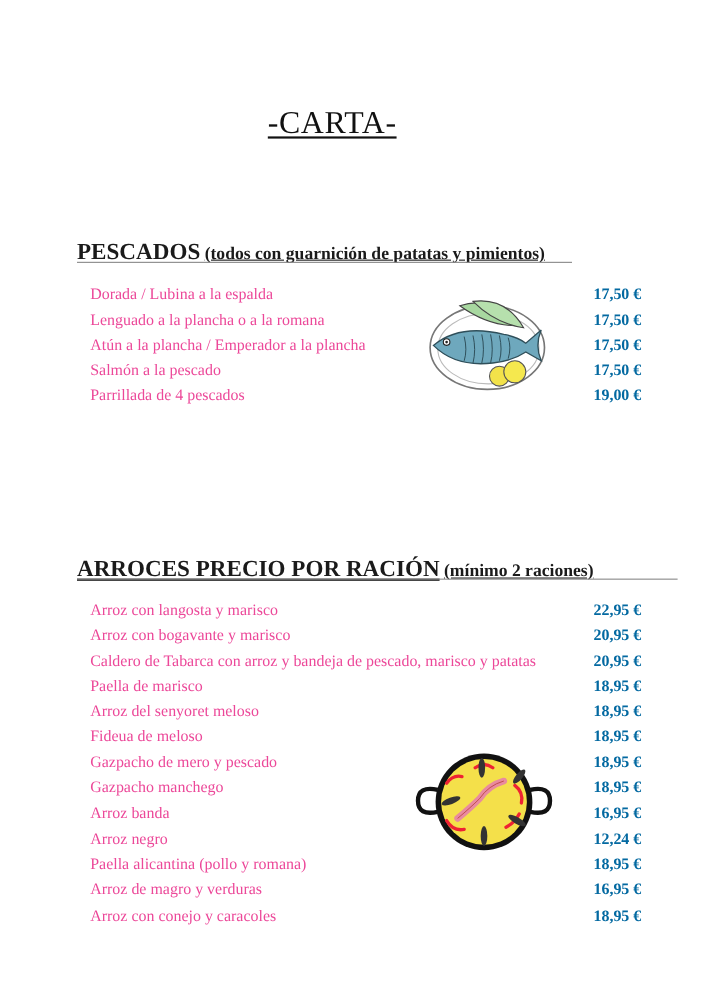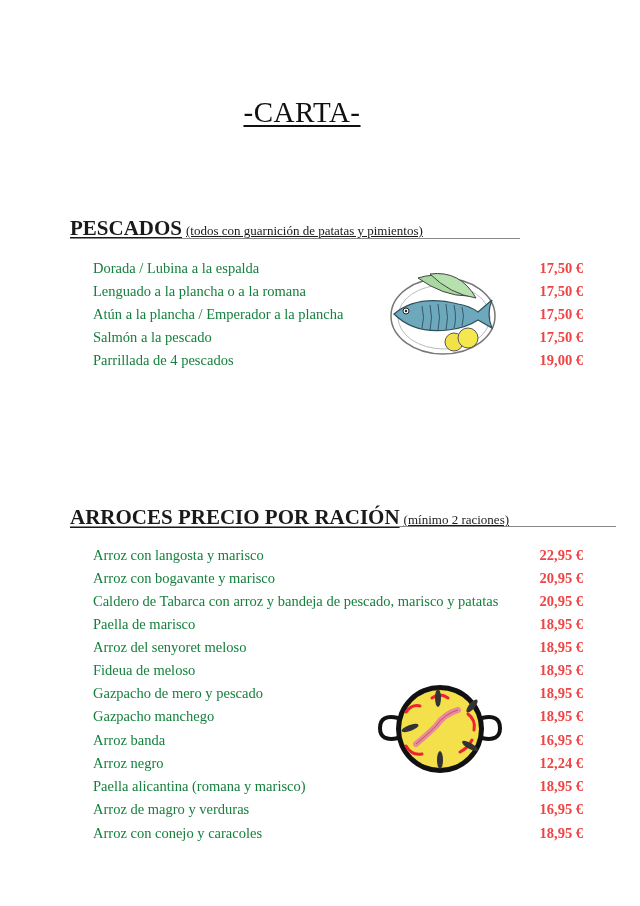--- a/index.html
+++ b/index.html
@@ -3,34 +3,34 @@
 <meta charset="utf-8">
 <style>
   html, body { margin: 0; padding: 0; background: #ffffff; }
   body { width: 640px; height: 906px; position: relative; overflow: hidden;
          font-family: "Liberation Serif", "DejaVu Serif", serif; color: #1a1a1a; }
   .title { position: absolute; left: 0; width: 604px; top: 96px; text-align: center;
            font-size: 29px; text-decoration: underline; text-decoration-thickness: 2px;
            text-underline-offset: 3px; letter-spacing: 0.5px; color: #111; }
   .section-head { position: absolute; left: 70px; white-space: nowrap; }
   .section-head .big { font-weight: bold; font-size: 21px; }
-  .section-head .small { font-weight: normal; font-size: 13px; }
+  .section-head .small { font-weight: bold; font-size: 16px; }
   .rule { position: absolute; height: 0; border-top: 1.5px solid #888; }
-  .item { position: absolute; left: 93px; font-size: 14.5px; white-space: nowrap; color: #15803d; }
-  .price { position: absolute; right: 57px; font-size: 14.5px; font-weight: bold; white-space: nowrap; color: #ef4444; }
+  .item { position: absolute; left: 82px; font-size: 14.5px; white-space: nowrap; color: #ec4899; }
+  .price { position: absolute; right: 57px; font-size: 14.5px; font-weight: bold; white-space: nowrap; color: #0369a1; }
   .fish-img { position: absolute; left: 388px; top: 266px; width: 110px; height: 92px; }
   .paella-img { position: absolute; left: 376px; top: 684px; width: 128px; height: 90px; }
 </style>
 </head>
 <body>
 
 <div class="title">-CARTA-</div>
 
 <div class="section-head" style="top:216px;">
-  <span class="big" style="text-decoration:underline;">PESCADOS</span>
+  <span class="big" style="">PESCADOS</span>
   <span class="small" style="text-decoration:underline;">(todos con guarnición de patatas y pimientos)</span>
 </div>
 <div class="rule" style="left:70px; width:450px; top:238px;"></div>
 
 <div class="item" style="top:260px;">Dorada / Lubina a la espalda</div>
 <div class="price" style="top:260px;">17,50 €</div>
 <div class="item" style="top:283px;">Lenguado a la  plancha o a la romana</div>
 <div class="price" style="top:283px;">17,50 €</div>
 <div class="item" style="top:306px;">Atún a la plancha / Emperador a la plancha</div>
 <div class="price" style="top:306px;">17,50 €</div>
@@ -71,21 +71,21 @@
 <div class="item" style="top:662px;">Fideua de meloso</div>
 <div class="price" style="top:662px;">18,95 €</div>
 <div class="item" style="top:685px;">Gazpacho de mero y pescado</div>
 <div class="price" style="top:685px;">18,95 €</div>
 <div class="item" style="top:708px;">Gazpacho manchego</div>
 <div class="price" style="top:708px;">18,95 €</div>
 <div class="item" style="top:732px;">Arroz banda</div>
 <div class="price" style="top:732px;">16,95 €</div>
 <div class="item" style="top:755px;">Arroz negro</div>
 <div class="price" style="top:755px;">12,24 €</div>
-<div class="item" style="top:778px;">Paella alicantina (romana y marisco)</div>
+<div class="item" style="top:778px;">Paella alicantina (pollo y romana)</div>
 <div class="price" style="top:778px;">18,95 €</div>
 <div class="item" style="top:801px;">Arroz de magro y verduras</div>
 <div class="price" style="top:801px;">16,95 €</div>
 <div class="item" style="top:825px;">Arroz con conejo y caracoles</div>
 <div class="price" style="top:825px;">18,95 €</div>
 
 <svg class="paella-img" viewBox="0 0 128 90">
   <path d="M22 34 Q4 30 4 44 Q4 58 22 54" fill="none" stroke="#111" stroke-width="4"></path>
   <path d="M106 34 Q124 30 124 44 Q124 58 106 54" fill="none" stroke="#111" stroke-width="4"></path>
   <circle cx="64" cy="45" r="44" fill="#111"></circle>

